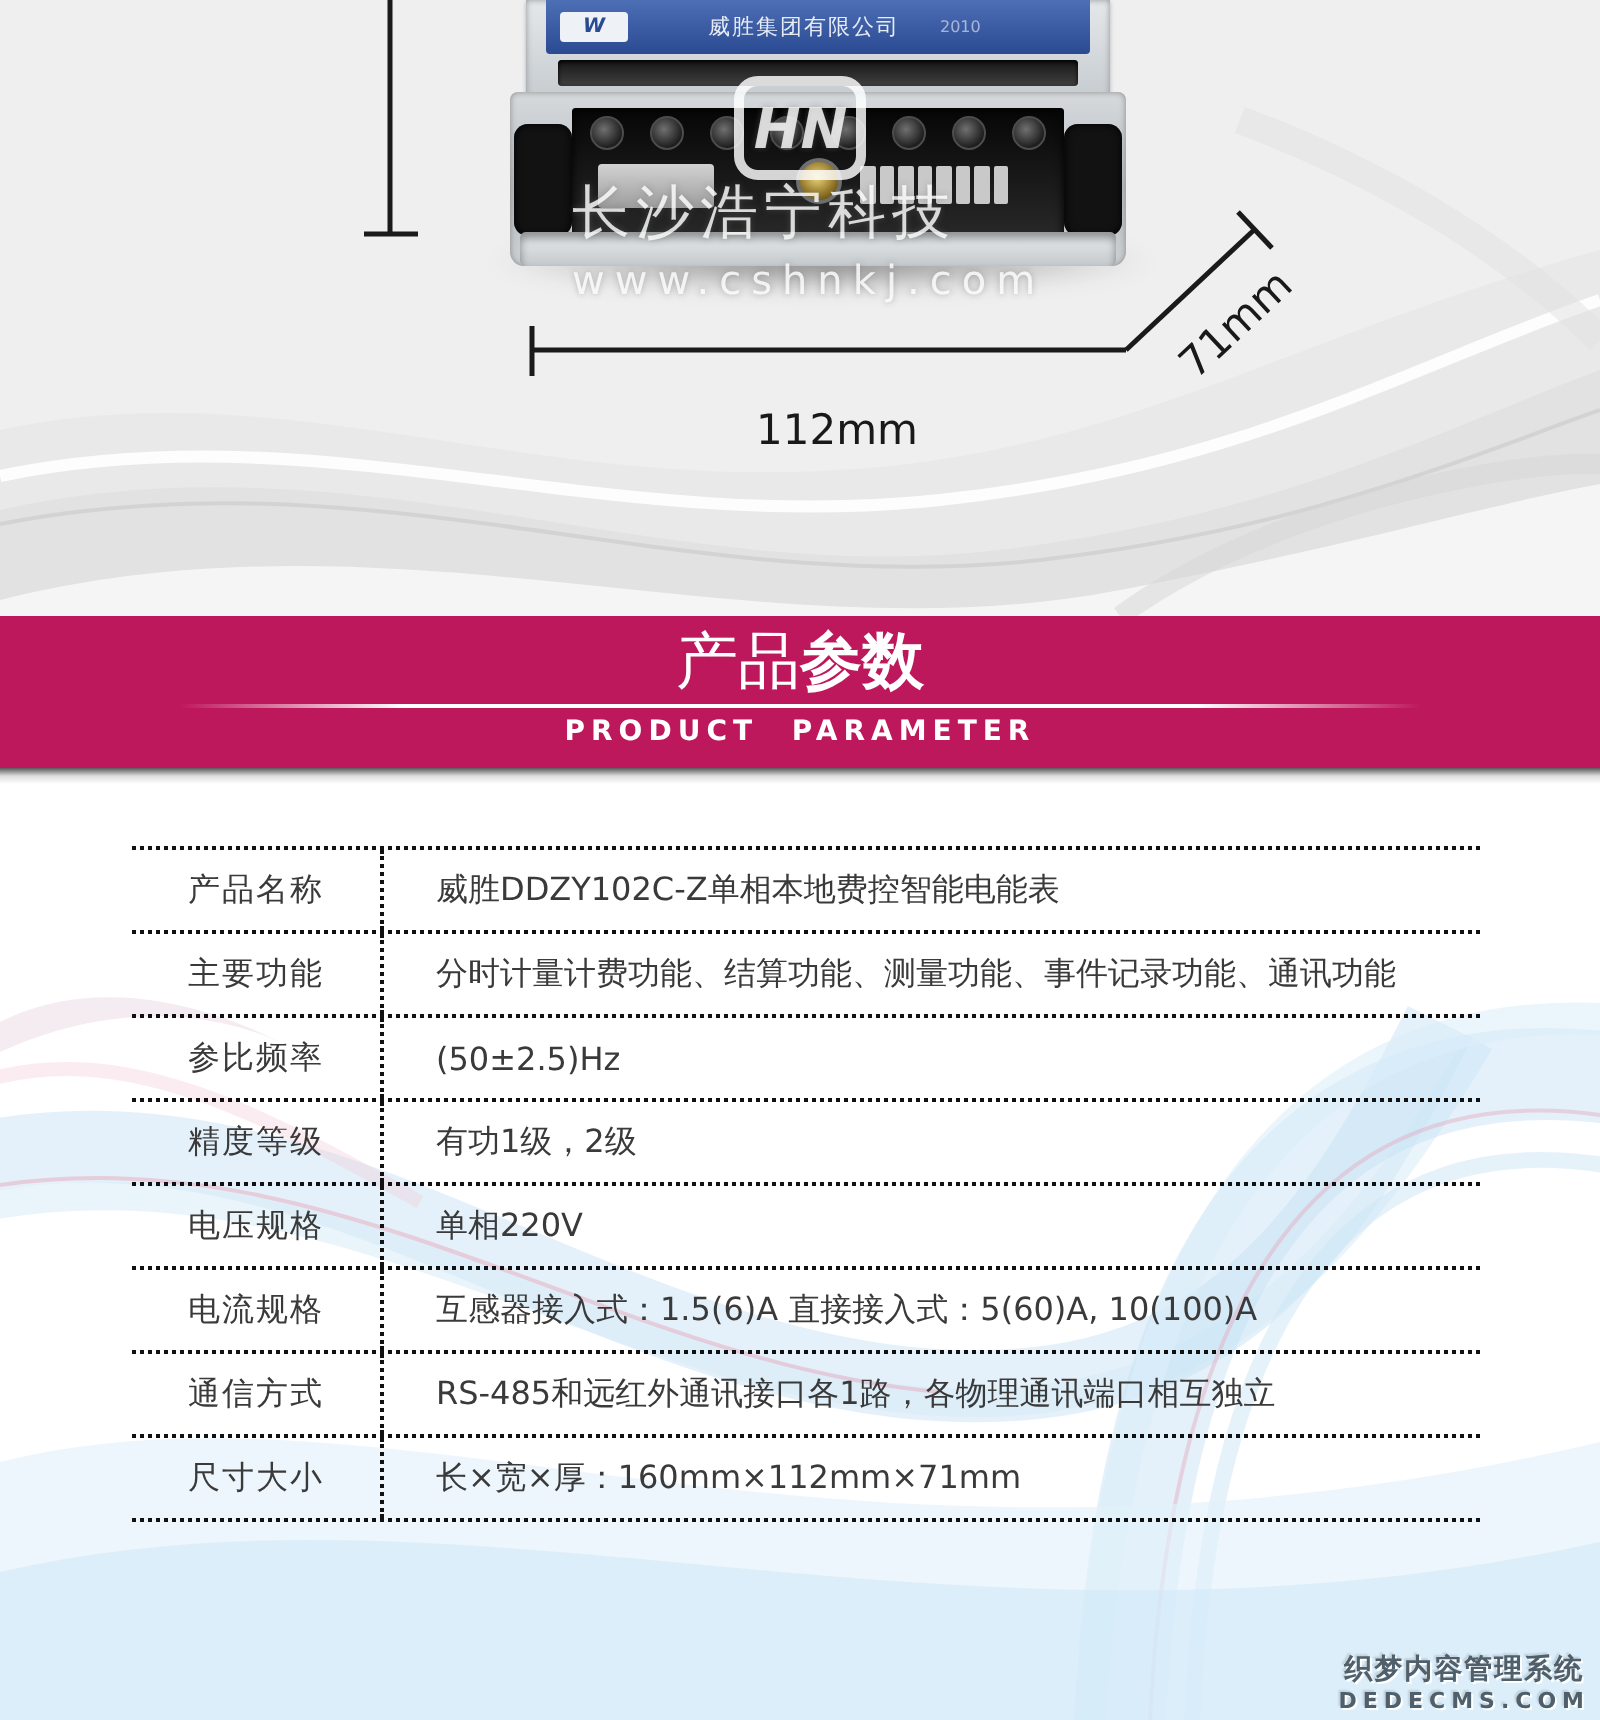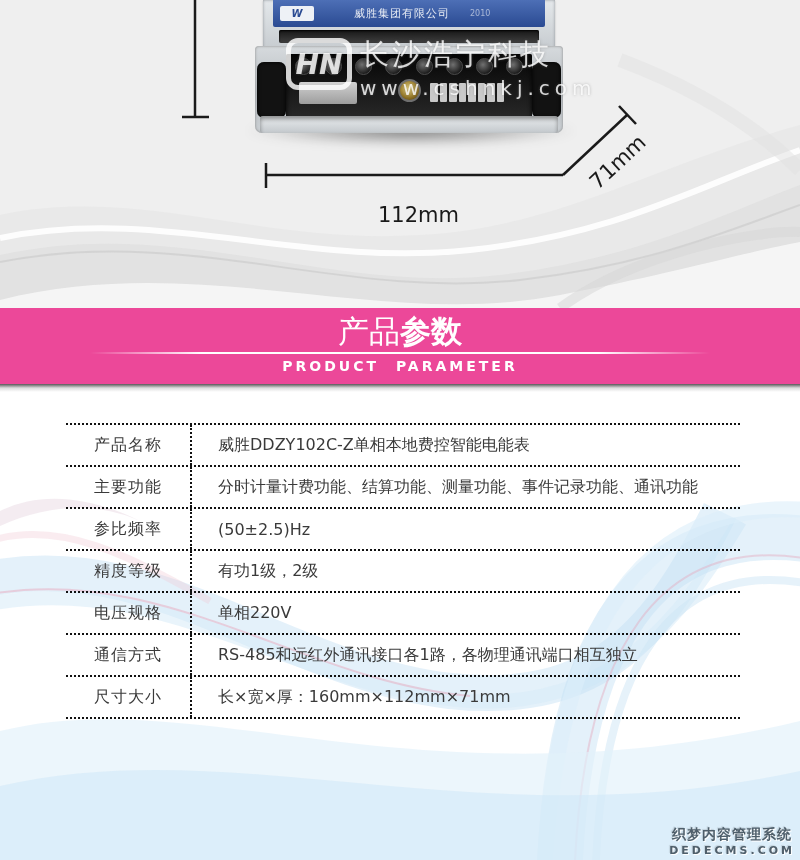--- a/index.html
+++ b/index.html
@@ -45,22 +45,22 @@
   .center-screw{position:absolute;left:112px;top:4px;width:23px;height:23px;border-radius:50%;
     background:radial-gradient(circle at 45% 40%,#ead47c,#8b6e21 62%,#3a2e0c);border:2px solid #6f6f6f;box-sizing:border-box;}
   .connector{position:absolute;right:28px;top:8px;width:74px;height:19px;
     display:grid;grid-template-columns:repeat(8,1fr);gap:2px;}
   .connector span{background:#c9c9c9;border-radius:1px;}
   .bottom-lip{position:absolute;left:5px;bottom:0;width:298px;height:17px;
     background:linear-gradient(#eaedef,#c3c8cc);border-radius:3px;
     box-shadow:inset 0 3px 4px rgba(0,0,0,.4);}
 
   
-  .wm{position:absolute;left:286px;top:38px;display:flex;align-items:flex-start;
-    color:rgba(255,255,255,.82);text-shadow:0 0 3px rgba(110,110,110,.45);z-index:6;}
+  .wm{position:absolute;left:286px;top:38px;display:flex;align-items:center;
+    color:rgba(255,255,255,.82);text-shadow:0 0 3px rgba(110,110,110,.45);z-index:6;flex-direction:column;}
   .wm-logo{width:56px;height:42px;border:5px solid rgba(255,255,255,.82);border-radius:12px;
     font-size:28px;font-weight:bold;font-style:italic;display:flex;align-items:center;justify-content:center;
     margin-right:8px;}
   .wm-company{font-size:29px;letter-spacing:3px;line-height:32px;white-space:nowrap;}
   .wm-site{font-size:20px;letter-spacing:5px;margin-top:6px;white-space:nowrap;}
 
   
   .dim-svg{position:absolute;left:0;top:0;z-index:4;}
   .dim-label{position:absolute;color:#191919;font-size:21px;z-index:4;white-space:nowrap;}
   .dim-width{left:378px;top:203px;width:96px;text-align:left;}
@@ -171,21 +171,21 @@
         <line x1="266" y1="163" x2="266" y2="188"></line>
         <line x1="265" y1="175" x2="563" y2="175"></line>
         <line x1="563" y1="175" x2="627" y2="115"></line>
         <line x1="619" y1="106" x2="636" y2="124"></line>
       </g>
     </svg>
     <div class="dim-label dim-width">112mm</div>
     <div class="dim-label dim-depth">71mm</div>
   </div>
 
-  <div class="banner" style="background: #ec4899;">
+  <div class="banner" style="background: #be185d;">
     <div class="banner-title">
       <span class="t-light">产品</span><span class="t-bold">参数</span>
     </div>
     <div class="banner-rule"></div>
     <div class="banner-sub">PRODUCT PARAMETER</div>
   </div>
 
   <svg class="waves-bottom" width="800" height="469" viewBox="0 0 800 469">
     <path d="M-20,190 C150,150 280,280 450,300 C600,316 660,240 720,120" stroke="#bcdcf2" stroke-width="36" fill="none" opacity="0.40"></path>
     <path d="M-20,215 C160,175 300,300 470,310 C610,318 680,230 740,130" stroke="#d7ebf8" stroke-width="14" fill="none" opacity="0.55"></path>
@@ -215,20 +215,24 @@
     </div>
       <div class="spec-row">
       <div class="spec-label">精度等级</div>
       <div class="spec-value">有功1级，2级</div>
     </div>
       <div class="spec-row">
       <div class="spec-label">电压规格</div>
       <div class="spec-value">单相220V</div>
     </div>
       <div class="spec-row">
+      <div class="spec-label">电流规格</div>
+      <div class="spec-value">互感器接入式：1.5(6)A 直接接入式：5(60)A, 10(100)A</div>
+    </div>
+      <div class="spec-row">
       <div class="spec-label">通信方式</div>
       <div class="spec-value">RS-485和远红外通讯接口各1路，各物理通讯端口相互独立</div>
     </div>
       <div class="spec-row">
       <div class="spec-label">尺寸大小</div>
       <div class="spec-value">长×宽×厚：160mm×112mm×71mm</div>
     </div>
     </div>
 
   <div class="cms">

